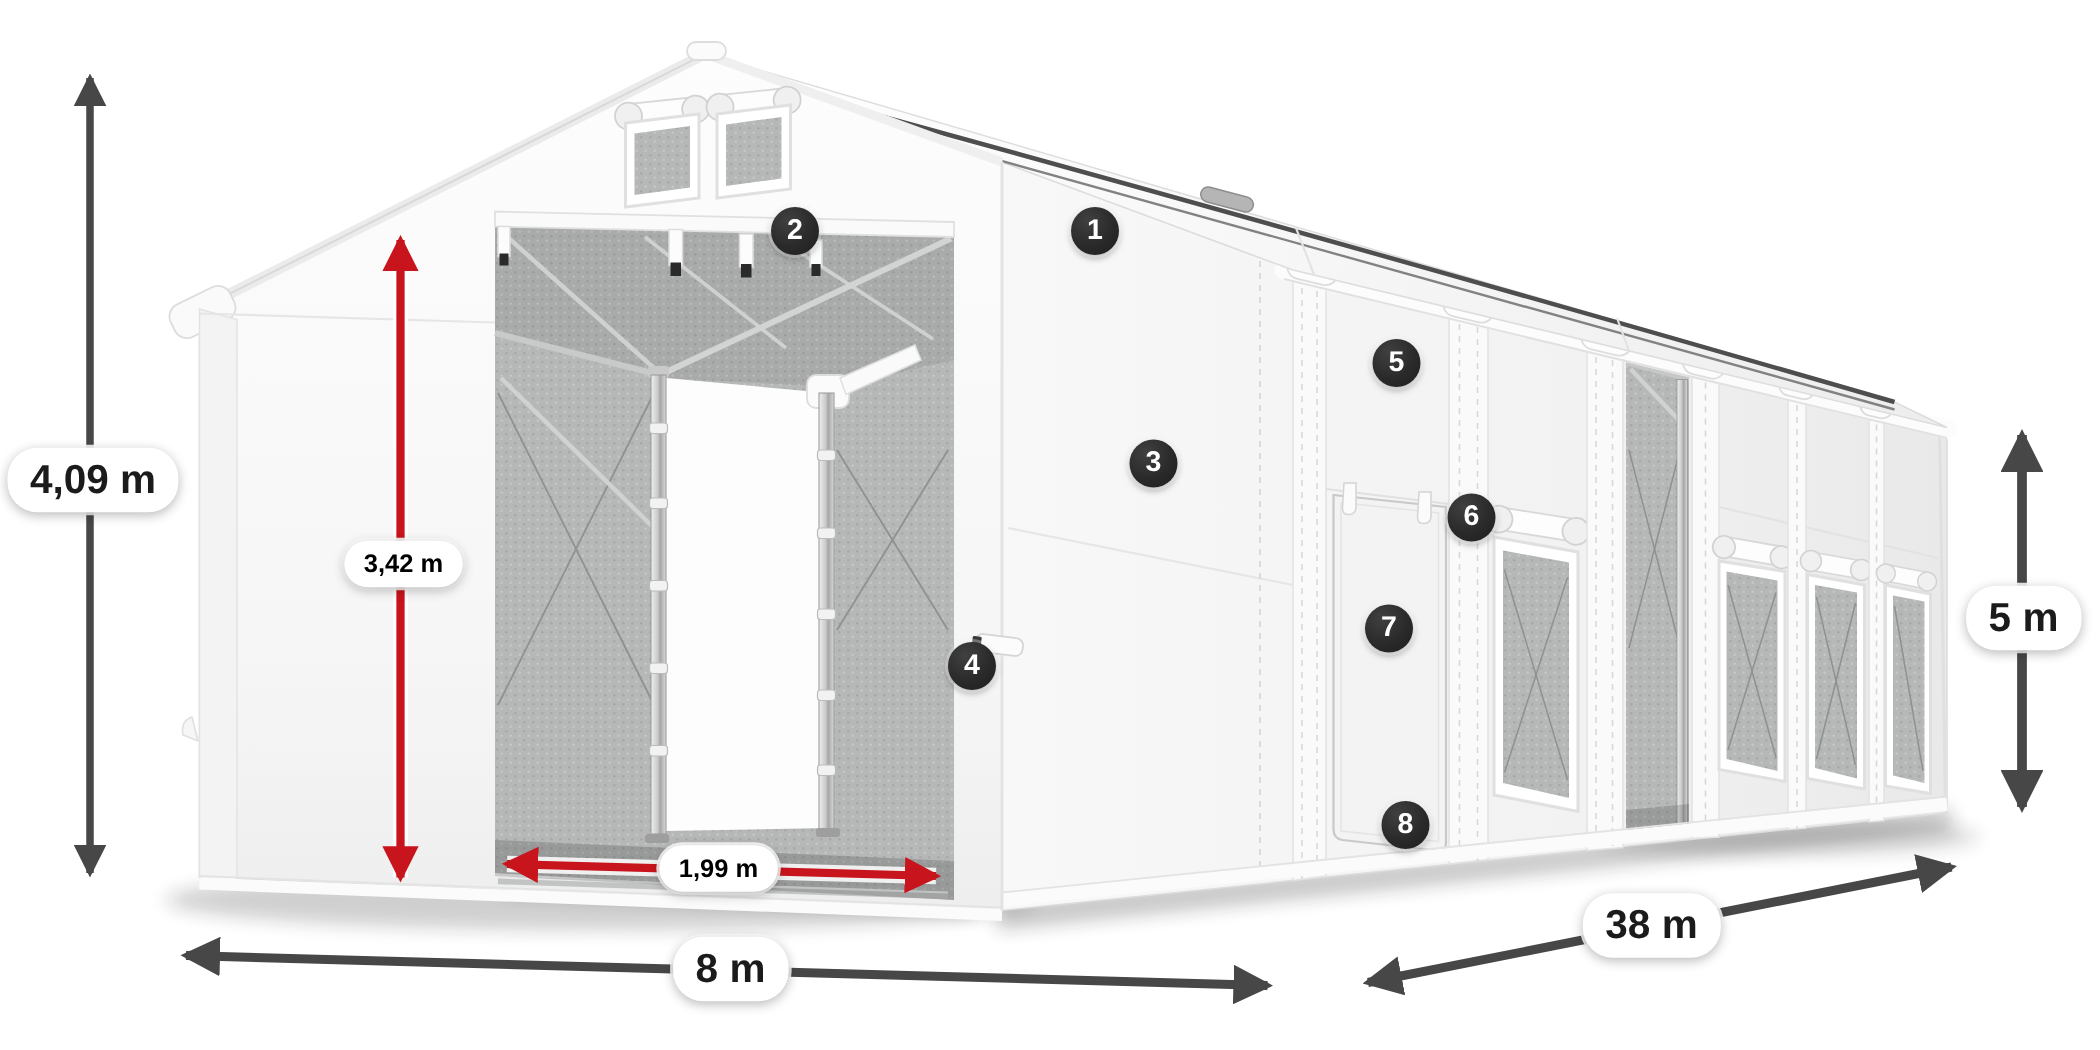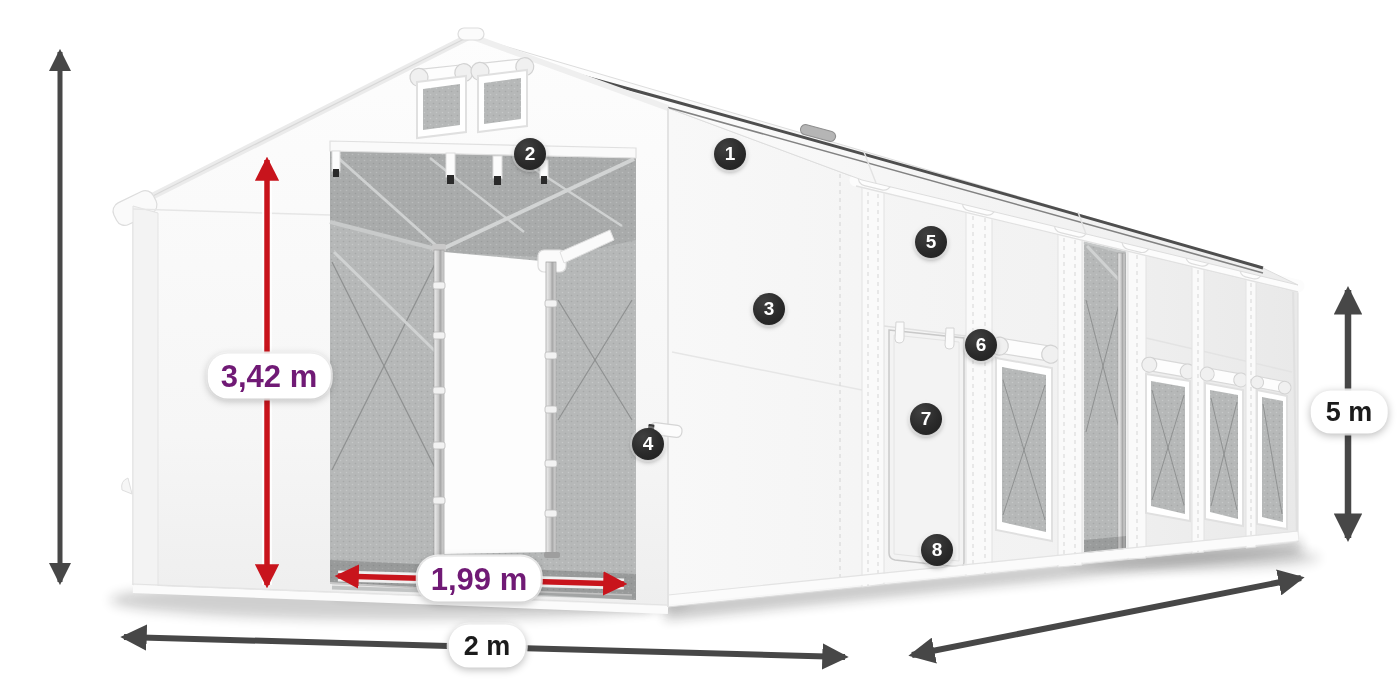--- a/index.html
+++ b/index.html
@@ -10,21 +10,21 @@
   .stage svg{position:absolute;left:0;top:0;}
   
   .pill{
     position:absolute;transform:translate(-50%,-50%);
     background:#ffffff;border-radius:20px;
     font-weight:bold;color:#1b1b1b;white-space:nowrap;
     box-shadow:0 2px 8px rgba(0,0,0,.28), 0 0 0 2px rgba(255,255,255,.9);
     text-align:center;line-height:1;
   }
   .pill.dark{font-size:27px;padding:8px 15px;}
-  .pill.red{font-size:31px;padding:7px 13px;color:#701a75;}
+  .pill.red{font-size:17px;padding:7px 13px;color:#000000;}
   .pill-total-height{left:62px;top:320px;}
   .pill-entrance-height{left:269px;top:376px;}
   .pill-entrance-width{left:479px;top:579px;}
   .pill-front-width{left:487px;top:646px;}
   .pill-side-length{left:1101px;top:617px;}
   .pill-side-height{left:1349px;top:412px;}
   
   .badge{
     position:absolute;transform:translate(-50%,-50%);
     width:32px;height:32px;border-radius:50%;
@@ -350,23 +350,25 @@
         <line x1="912" y1="655" x2="1301" y2="578" stroke="#ffffff" stroke-width="11" opacity="0.9"></line>
         <line x1="912" y1="655" x2="1301" y2="578" stroke="#474747" stroke-width="6" marker-start="url(#mD)" marker-end="url(#mD)"></line>
       </g>
       <g>
         <line x1="1348" y1="290" x2="1348" y2="538" stroke="#ffffff" stroke-width="12" opacity="0.9"></line>
         <line x1="1348" y1="290" x2="1348" y2="538" stroke="#474747" stroke-width="6.5" marker-start="url(#mD)" marker-end="url(#mD)"></line>
       </g>
     </g>
   </svg>
 
+  <div class="pill dark pill-total-height">4,09 m</div>
   <div class="pill red  pill-entrance-height">3,42 m</div>
   <div class="pill red  pill-entrance-width">1,99 m</div>
-  <div class="pill dark pill-front-width">2 m</div>
+  <div class="pill dark pill-front-width">8 m</div>
+  <div class="pill dark pill-side-length">38 m</div>
   <div class="pill dark pill-side-height">5 m</div>
 
   <div class="badge badge-1">1</div>
   <div class="badge badge-2">2</div>
   <div class="badge badge-3">3</div>
   <div class="badge badge-4">4</div>
   <div class="badge badge-5">5</div>
   <div class="badge badge-6">6</div>
   <div class="badge badge-7">7</div>
   <div class="badge badge-8">8</div>

